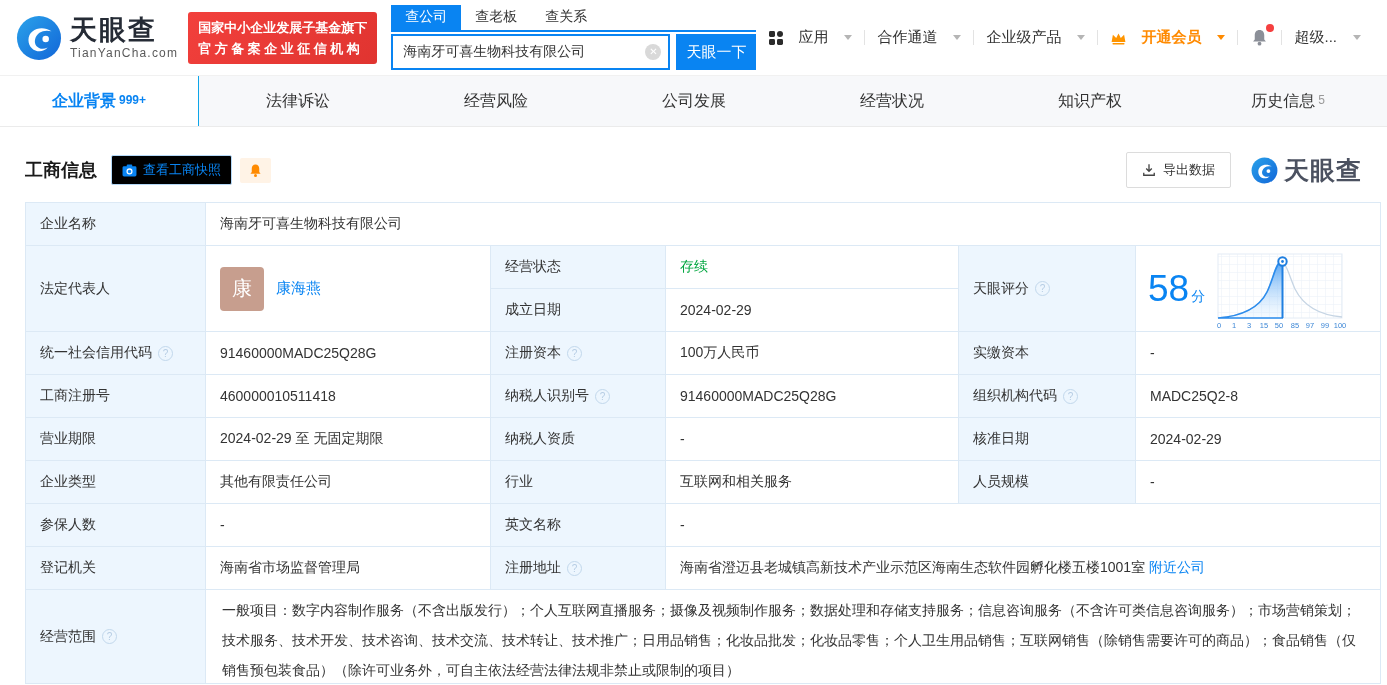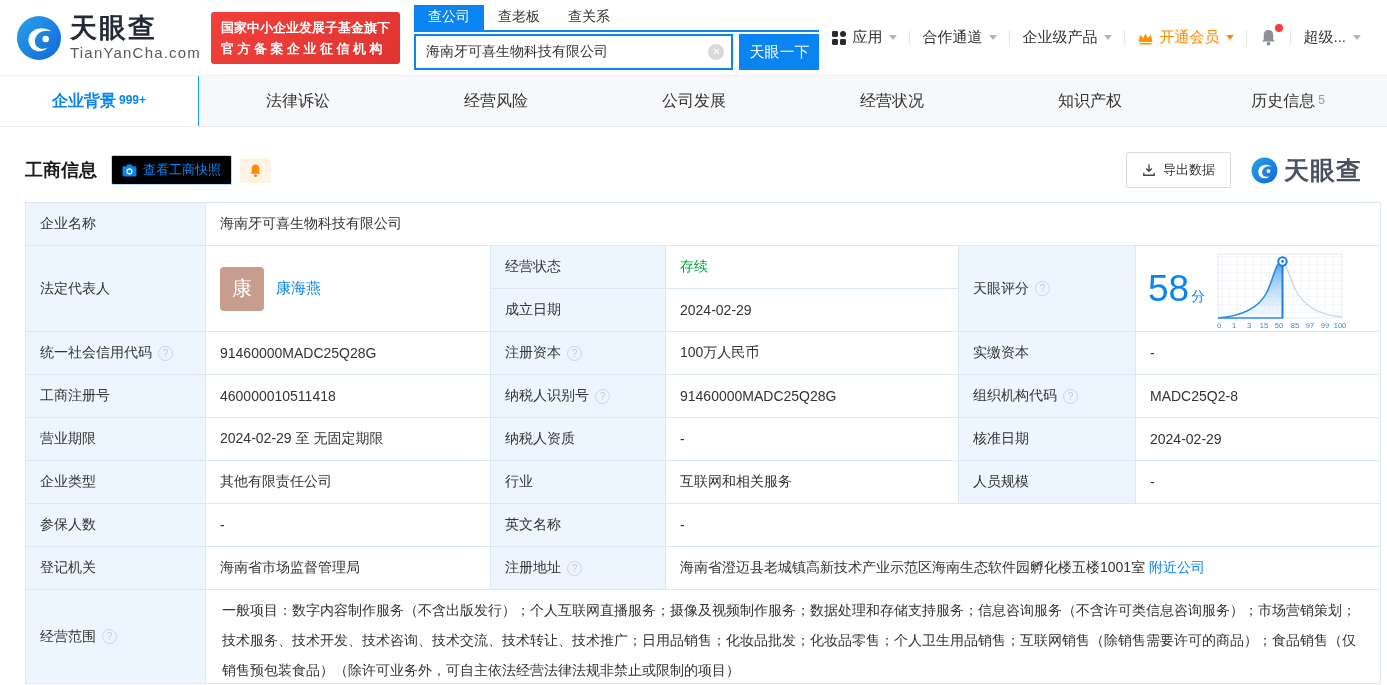--- a/index.html
+++ b/index.html
@@ -4,39 +4,39 @@
 <style>
   * { margin:0; padding:0; box-sizing:border-box; }
   html,body { width:1387px; height:685px; background:#fff; overflow:hidden;
     font-family:"Liberation Sans","DejaVu Sans",sans-serif; }
 
   
   .header { height:75px; display:flex; align-items:center; padding:0 14px 0 16px; background:#fff; position:relative; z-index:3; }
   .logo { display:flex; align-items:center; gap:8px; cursor:pointer; }
   .logo-txt { display:flex; flex-direction:column; line-height:1; }
   .logo-txt .cn { font-size:27px; font-weight:bold; color:#252b35; letter-spacing:2px; }
-  .logo-txt .en { font-size:15px; color:#5a5a5a; letter-spacing:1.2px; margin-top:3px; }
+  .logo-txt .en { font-size:12px; color:#5a5a5a; letter-spacing:1.2px; margin-top:3px; }
   .red-badge { margin-left:10px; background:linear-gradient(135deg,#f2403c,#e03430); color:#fff; font-size:13px; font-weight:bold; padding:5px 10px; border-radius:3px; line-height:21px; white-space:nowrap; }
   .red-badge .l2 { letter-spacing:3.5px; }
 
   .search { margin-left:14px; width:484px; }
   .search-tabs { display:flex; border-bottom:2px solid #0984f2; }
   .search-tab { font-size:14px; color:#333; padding:3px 14px 4px; cursor:pointer; }
   .search-tab.active { background:#0984f2; color:#fff; }
   .search-row { display:flex; align-items:stretch; margin-top:2px; }
   .input-wrap { position:relative; flex:1; }
   .search-input { width:100%; height:36px; border:2px solid #0984f2; padding:0 32px 0 10px; font-size:14px; color:#333; outline:none; border-radius:0; font-family:inherit; }
   .clear-icon { position:absolute; right:9px; top:50%; transform:translateY(-50%); width:16px; height:16px; border-radius:50%; background:#d9d9d9; color:#fff; font-size:10px; line-height:16px; text-align:center; cursor:pointer; }
   .search-btn { margin-left:6px; width:80px; background:#0984f2; color:#fff; font-size:15px; border:none; cursor:pointer; font-family:inherit; }
 
   .nav { margin-left:auto; display:flex; align-items:center; color:#333; font-size:15px; }
-  .nav-item { display:flex; align-items:center; gap:5px; padding:0 12px; cursor:pointer; white-space:nowrap; }
+  .nav-item { display:flex; align-items:center; gap:14px; padding:0 12px; cursor:pointer; white-space:nowrap; }
   .nav-sep { width:1px; height:15px; background:#e3e3e3; }
   .caret { width:0; height:0; border-left:4px solid transparent; border-right:4px solid transparent; border-top:5px solid #b5b5b5; margin-left:2px; }
-  .vip { color:#ff8a00; font-weight:normal; }
+  .vip { color:#ff8a00; font-weight:bold; }
   .vip .caret { border-top-color:#ff8a00; }
   .bell-wrap { position:relative; display:flex; }
   .red-dot { position:absolute; top:-4px; right:-5px; width:8px; height:8px; border-radius:50%; background:#f53f3f; }
 
   
   .tabstrip { height:52px; background:#f7f8fa; border-bottom:1px solid #ebebeb; border-top:1px solid #f1f1f1; display:flex; }
   .tab { flex:1; display:flex; align-items:center; justify-content:center; font-size:16px; color:#333; cursor:pointer; }
   .tab.active { background:#fff; color:#0984f2; font-weight:bold; border-right:1px solid #0ea5e9; }
   .tab sup { font-size:12px; font-weight:normal; margin-left:3px; position:relative; top:-1px; }
   .tab.active sup { color:#0984f2; font-weight:bold; }

